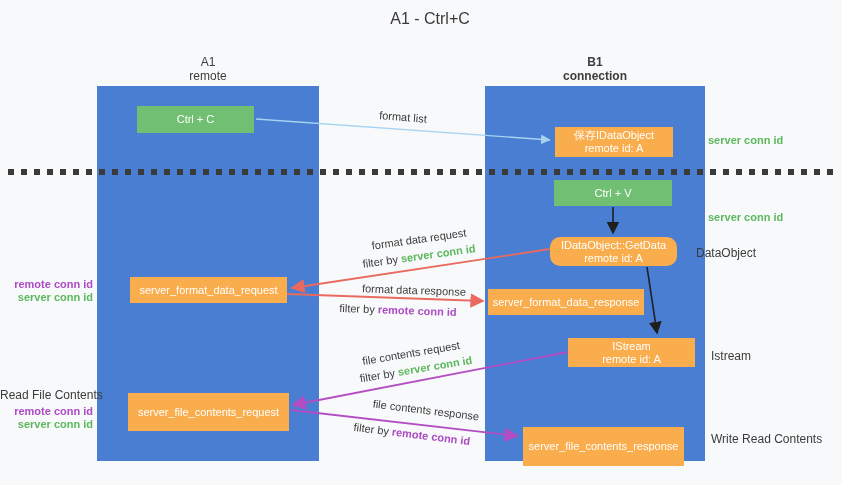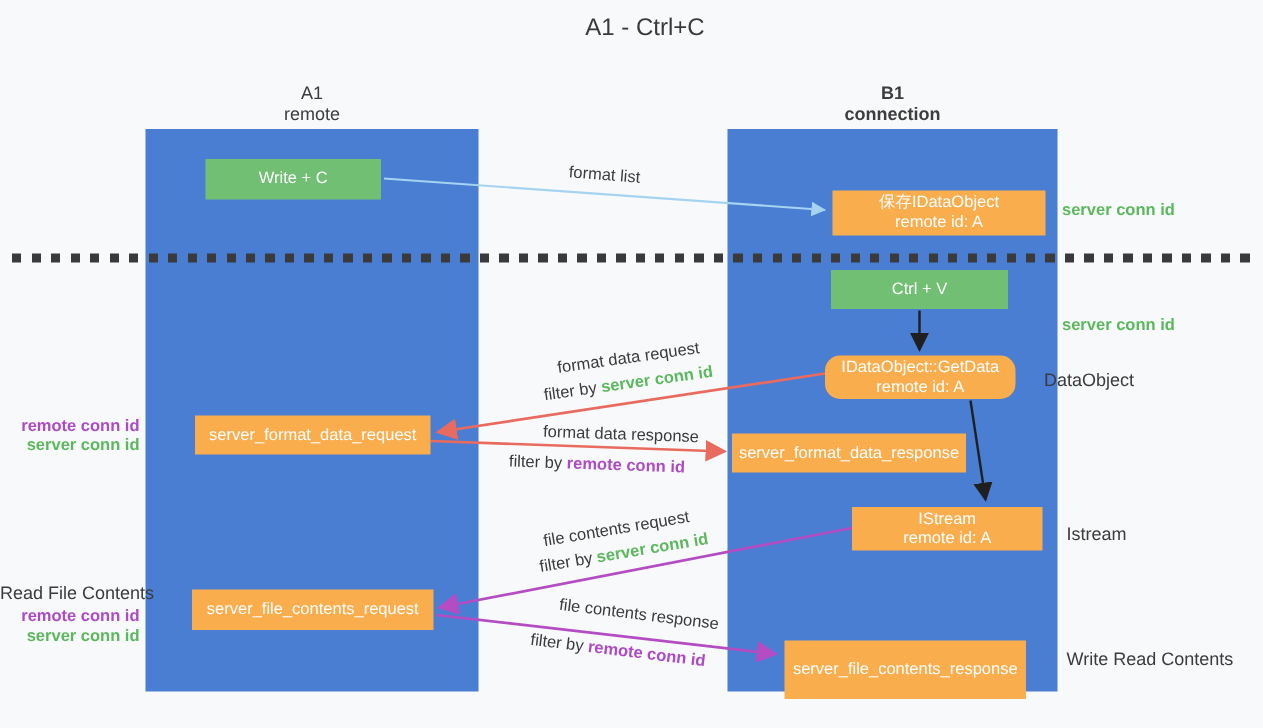--- a/index.html
+++ b/index.html
@@ -108,24 +108,24 @@
     <line x1="256" y1="119" x2="550" y2="140" class="s-blue" marker-end="url(#m-blue)"></line>
     <line x1="613" y1="207" x2="613" y2="233" class="s-black" marker-end="url(#m-black)"></line>
     <line x1="550" y1="249" x2="292" y2="288" class="s-red" marker-end="url(#m-red)"></line>
     <line x1="287" y1="294" x2="483" y2="301" class="s-red" marker-end="url(#m-red)"></line>
     <line x1="647" y1="267" x2="657" y2="333" class="s-black" marker-end="url(#m-black)"></line>
     <line x1="568" y1="352" x2="293" y2="405" class="s-purple" marker-end="url(#m-purple)"></line>
     <line x1="291" y1="410" x2="517" y2="436" class="s-purple" marker-end="url(#m-purple)"></line>
   </svg>
 
   <div class="box green" style="left:137px;top:106px;width:117px;height:27px;">
-    <span>Write + C</span>
+    <span>Ctrl + C</span>
   </div>
 
-  <div class="box orange" style="left:555px;top:127px;width:142px;height:30px;">
+  <div class="box orange" style="left:555px;top:127px;width:118px;height:30px;">
     <span>保存IDataObject</span>
     <span>remote id: A</span>
   </div>
 
   <div class="box green" style="left:554px;top:180px;width:118px;height:26px;text-align:right;">
     <span>Ctrl + V</span>
   </div>
 
   <div class="box orange" style="left:550px;top:237px;width:127px;height:29px;border-radius:10px;">
     <span>IDataObject::GetData</span>
@@ -138,21 +138,21 @@
 
   <div class="box orange" style="left:488px;top:289px;width:156px;height:26px;">
     <span>server_format_data_response</span>
   </div>
 
   <div class="box orange" style="left:568px;top:338px;width:127px;height:29px;">
     <span>IStream</span>
     <span>remote id: A</span>
   </div>
 
-  <div class="box orange" style="left:128px;top:393px;width:161px;height:27px;">
+  <div class="box orange" style="left:128px;top:393px;width:161px;height:38px;">
     <span>server_file_contents_request</span>
   </div>
 
   <div class="box orange" style="left:523px;top:427px;width:161px;height:39px;">
     <span>server_file_contents_response</span>
   </div>
 
   <div class="lbl rot" style="left:353px;top:111px;width:100px;transform:rotate(4.5deg);">format list</div>
 
   <div class="lbl rot" style="left:339px;top:233px;transform:rotate(-8deg);">format data request</div>

